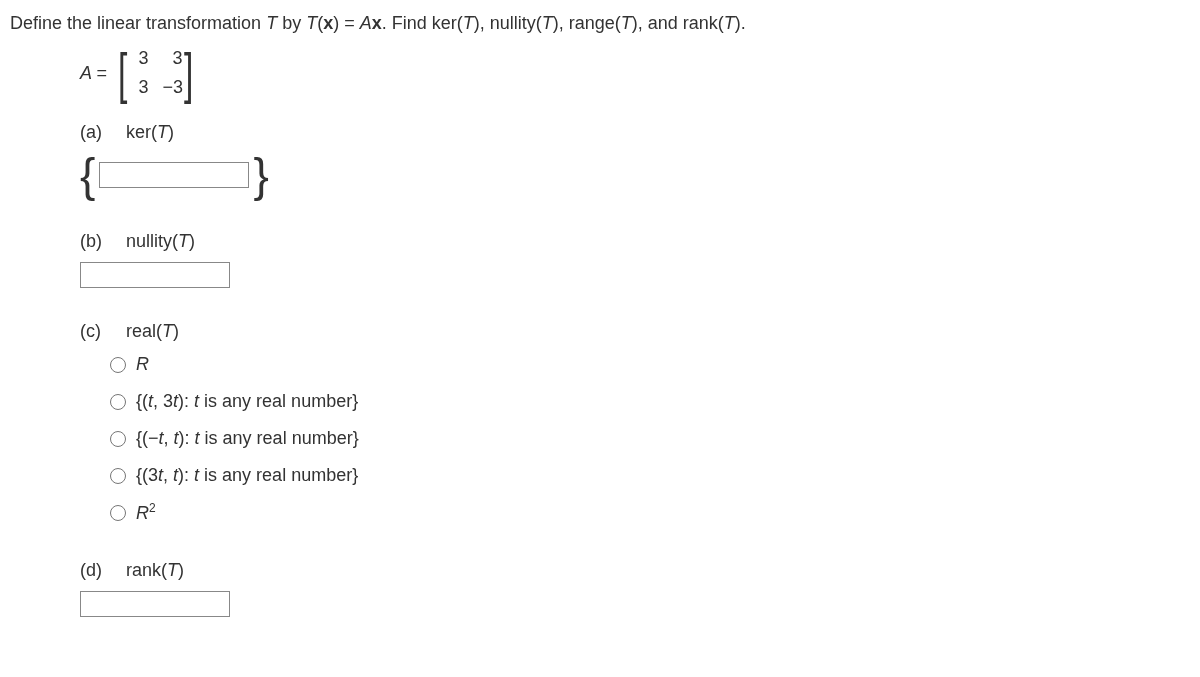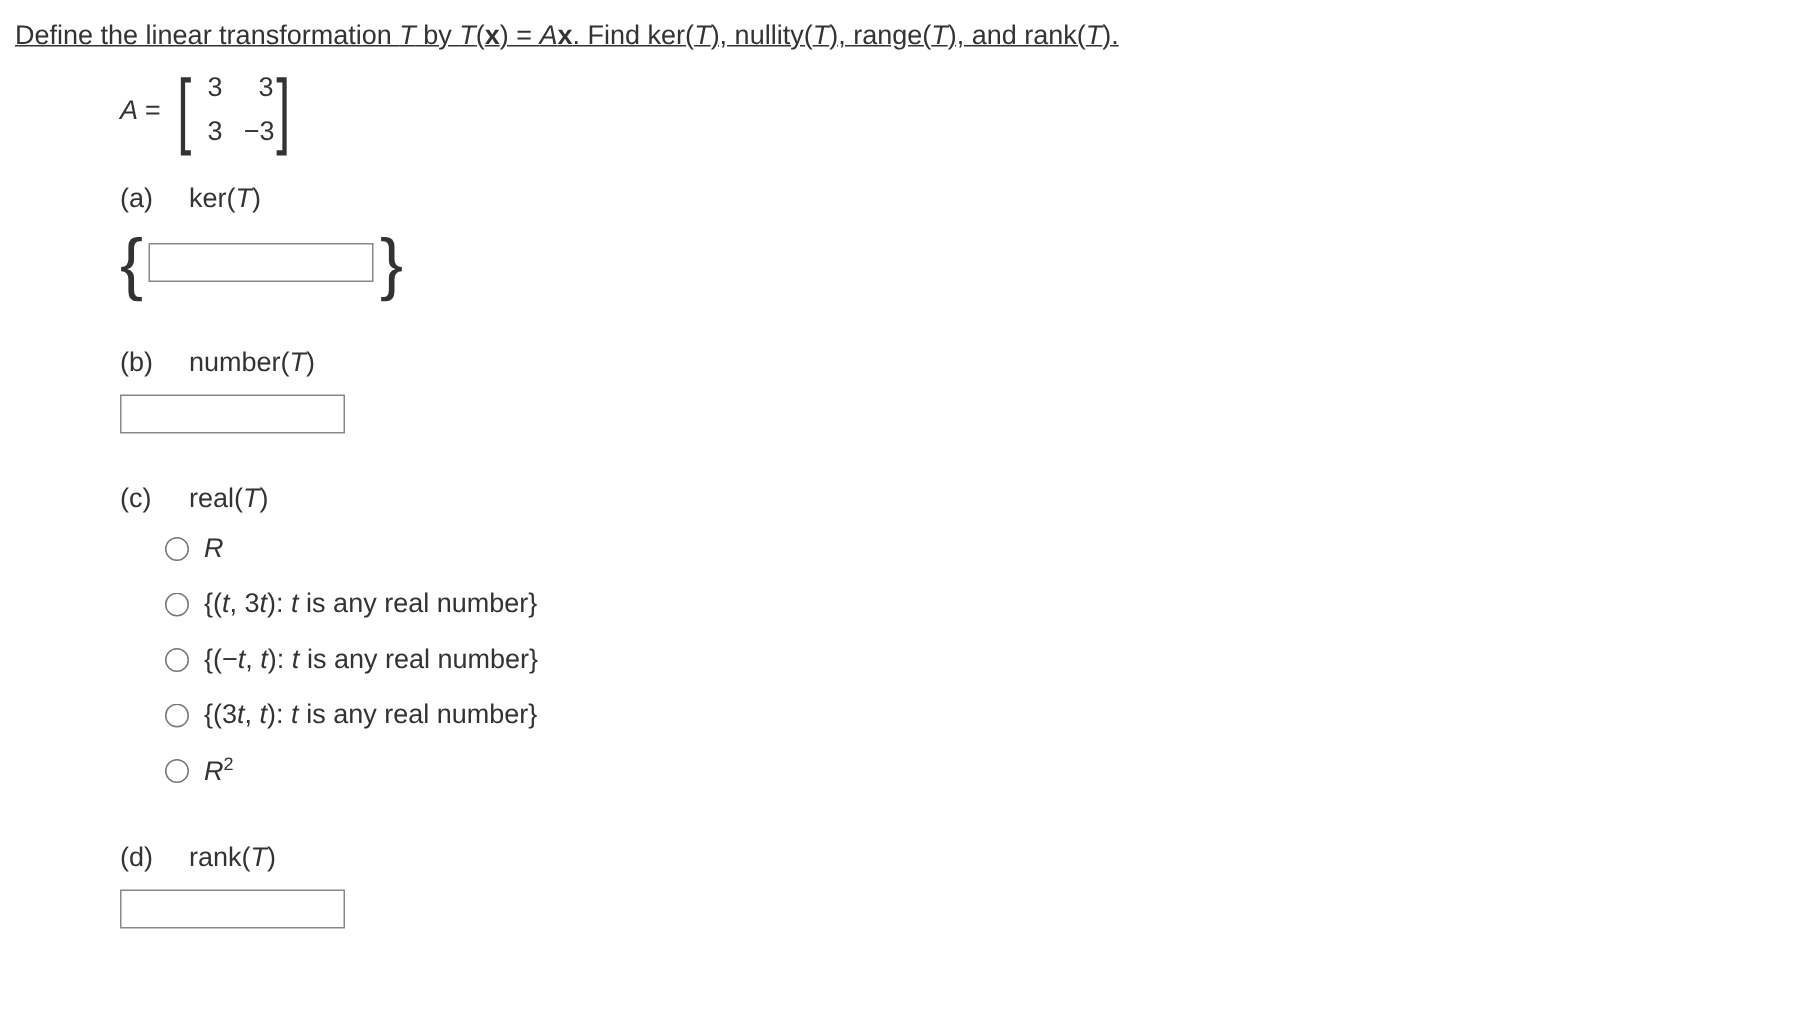--- a/index.html
+++ b/index.html
@@ -11,21 +11,20 @@
       font-family: Arial, Helvetica, sans-serif;
       font-size: 18px;
       color: #333;
       padding: 10px;
       background: #fff;
       width: 1200px;
       line-height: 1.5;
     }
     .question-prompt {
       margin-bottom: 8px;
-      text-decoration: underline;
     }
     .ital {
       font-style: italic;
     }
     .matrix-row {
       display: flex;
       align-items: center;
       margin-left: 70px;
       margin-bottom: 18px;
     }
@@ -136,21 +135,21 @@
   <div class="brace-row">
     <span class="big-brace">{</span>
     <input type="text" class="text-input" style="">
     <span class="big-brace">}</span>
   </div>
 </div>
 
 <div class="part">
   <div class="part-row-label">
     <span class="part-letter">(b)</span>
-    <span><span>number(</span><span class="ital">T</span><span>)</span></span>
+    <span><span>nullity(</span><span class="ital">T</span><span>)</span></span>
   </div>
   <input type="text" class="text-input" style="">
 </div>
 
 <div class="part">
   <div class="part-row-label">
     <span class="part-letter">(c)</span>
     <span><span>real(</span><span class="ital">T</span><span>)</span></span>
   </div>
   <div class="radio-options">

